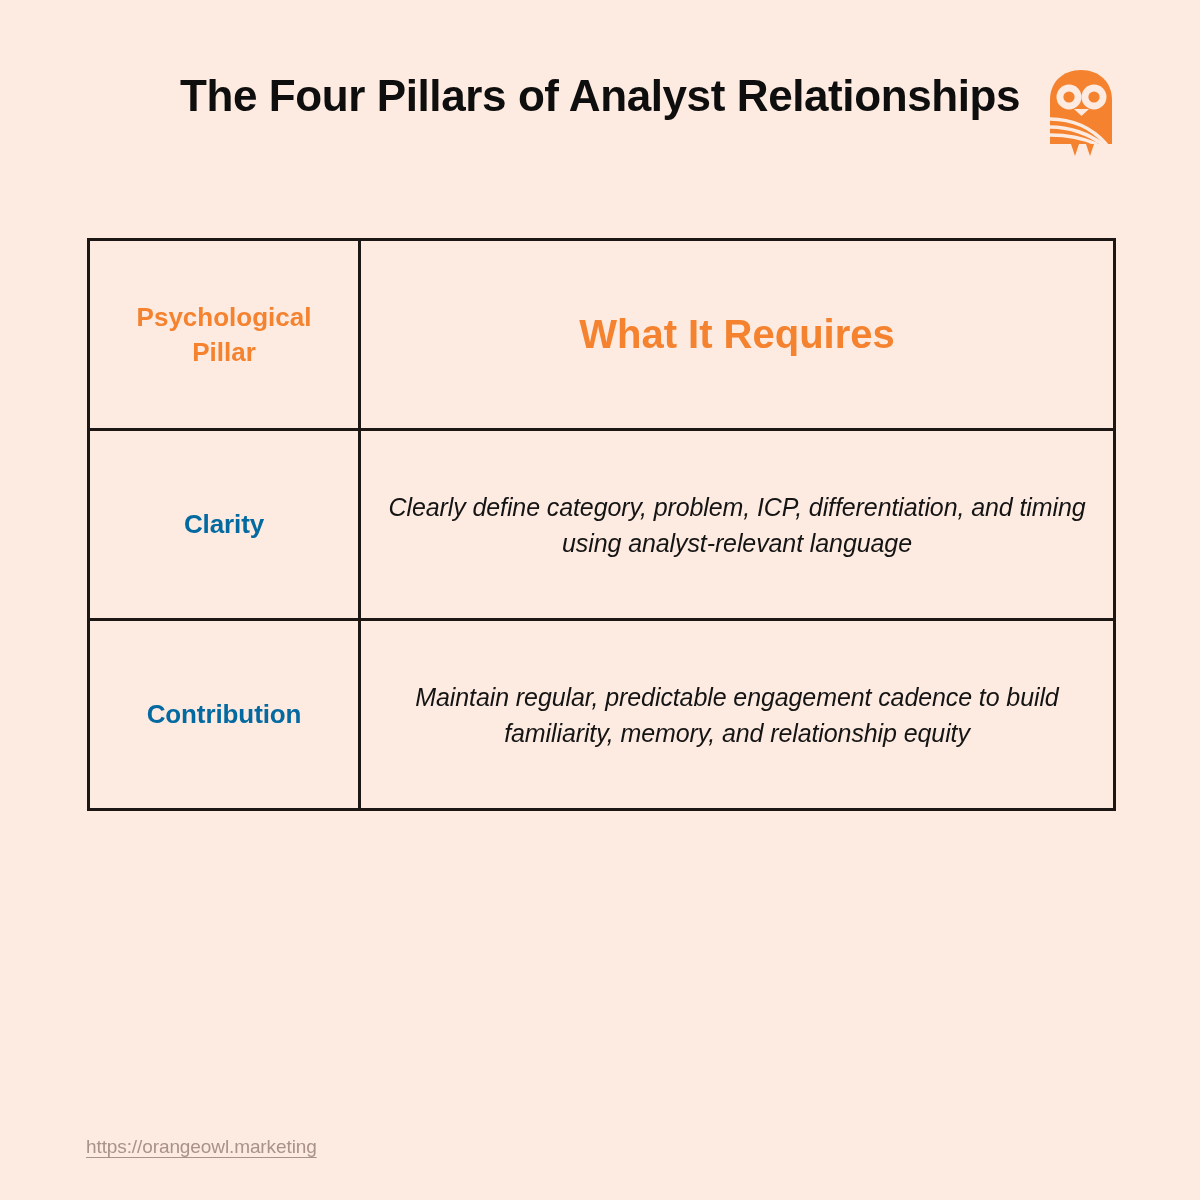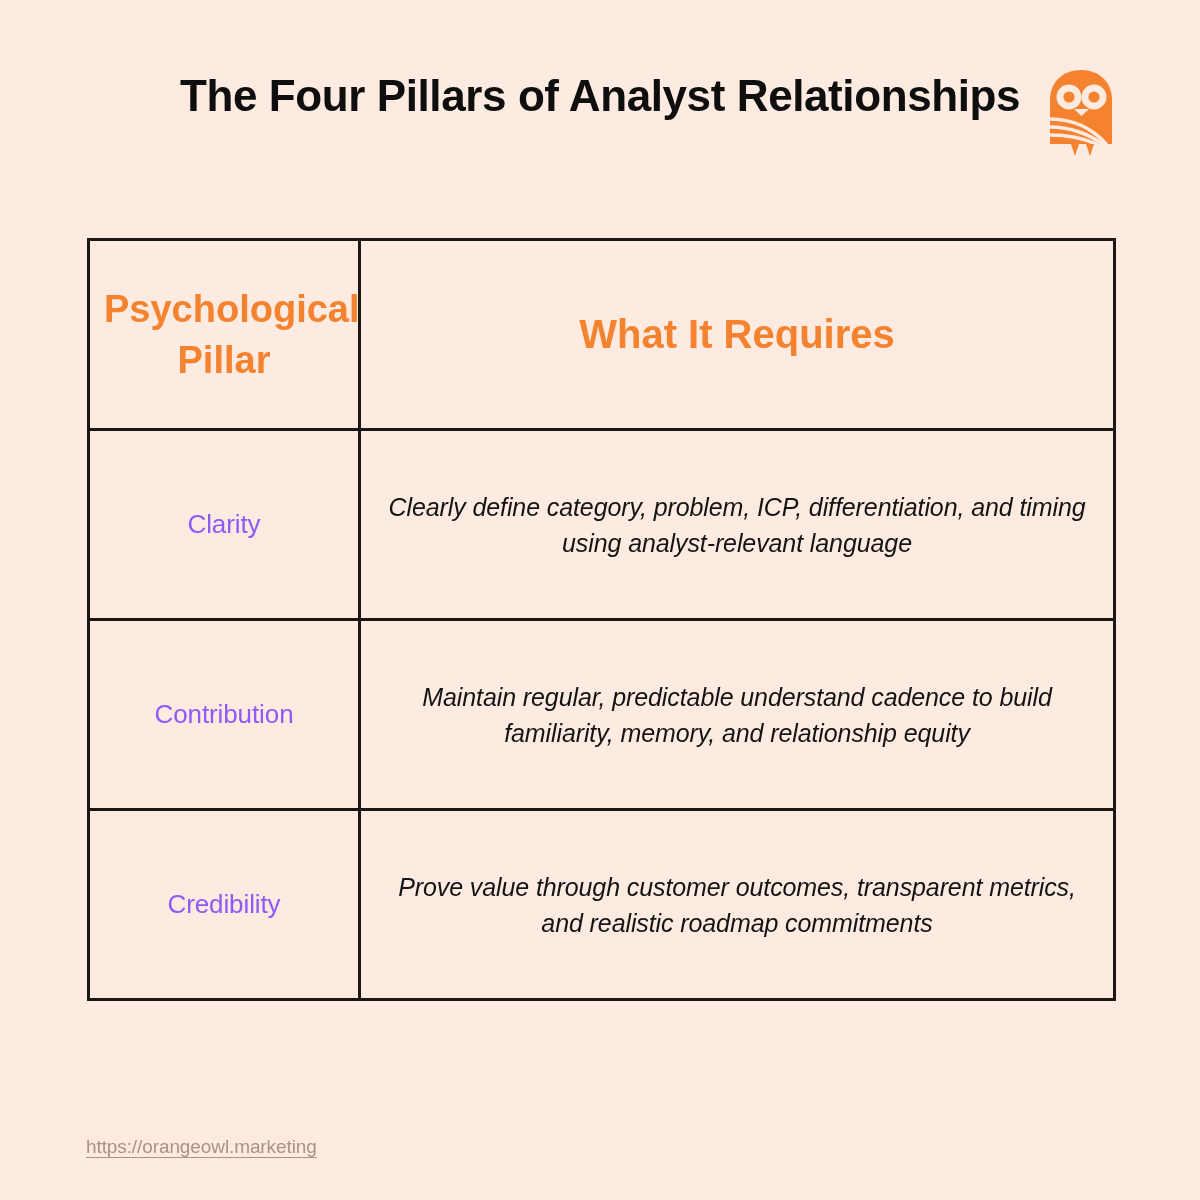--- a/index.html
+++ b/index.html
@@ -78,31 +78,31 @@
     text-align: center;
     background: transparent;
   }
 
   .head-row th {
     height: 167px;
     color: #f4822e;
     font-weight: 700;
     line-height: 1.32;
   }
-  .head-row th.th-pillar { font-size: 38px; }
+  .head-row th.th-pillar { font-size: 26px; }
   .head-row th.th-requires { font-size: 40px; }
 
   .body-row td {
     height: 167px;
   }
 
   .cell-pillar {
     font-size: 26px;
-    font-weight: 400;
-    color: #8b5cf6;
+    font-weight: 700;
+    color: #0369a1;
     letter-spacing: -0.1px;
   }
 
   .cell-requires {
     font-size: 25px;
     font-weight: 400;
     color: #141414;
     line-height: 1.44;
     letter-spacing: -0.1px;
     padding-left: 34px;
@@ -167,24 +167,20 @@
         <th class="th-requires">What It Requires</th>
       </tr>
     </thead>
     <tbody>
       <tr class="body-row">
         <td class="cell-pillar">Clarity</td>
         <td class="cell-requires">Clearly define category, problem, ICP, differentiation, and timing using analyst-relevant language</td>
       </tr>
       <tr class="body-row">
         <td class="cell-pillar">Contribution</td>
-        <td class="cell-requires">Maintain regular, predictable understand cadence to build familiarity, memory, and relationship equity</td>
-      </tr>
-      <tr class="body-row">
-        <td class="cell-pillar">Credibility</td>
-        <td class="cell-requires">Prove value through customer outcomes, transparent metrics, and realistic roadmap commitments</td>
+        <td class="cell-requires">Maintain regular, predictable engagement cadence to build familiarity, memory, and relationship equity</td>
       </tr>
     </tbody>
   </table>
 
   <a class="site-link" href="#">https://orangeowl.marketing</a>
 
 </div>
 
 </body></html>

